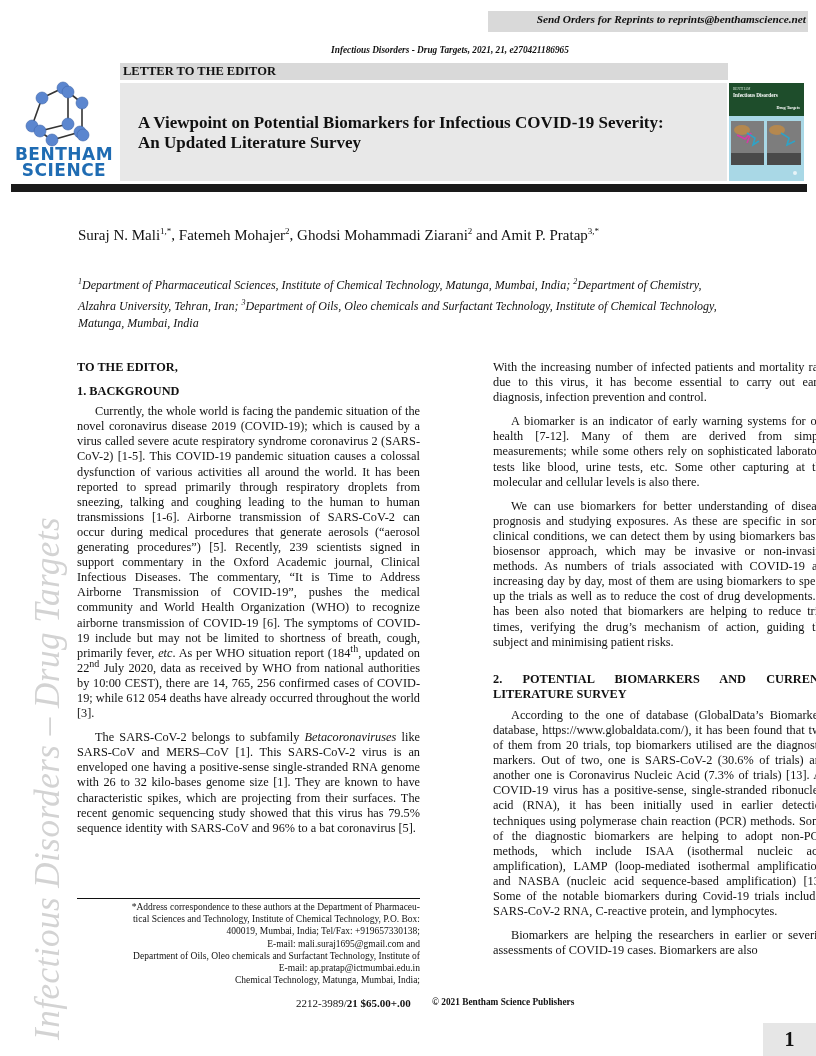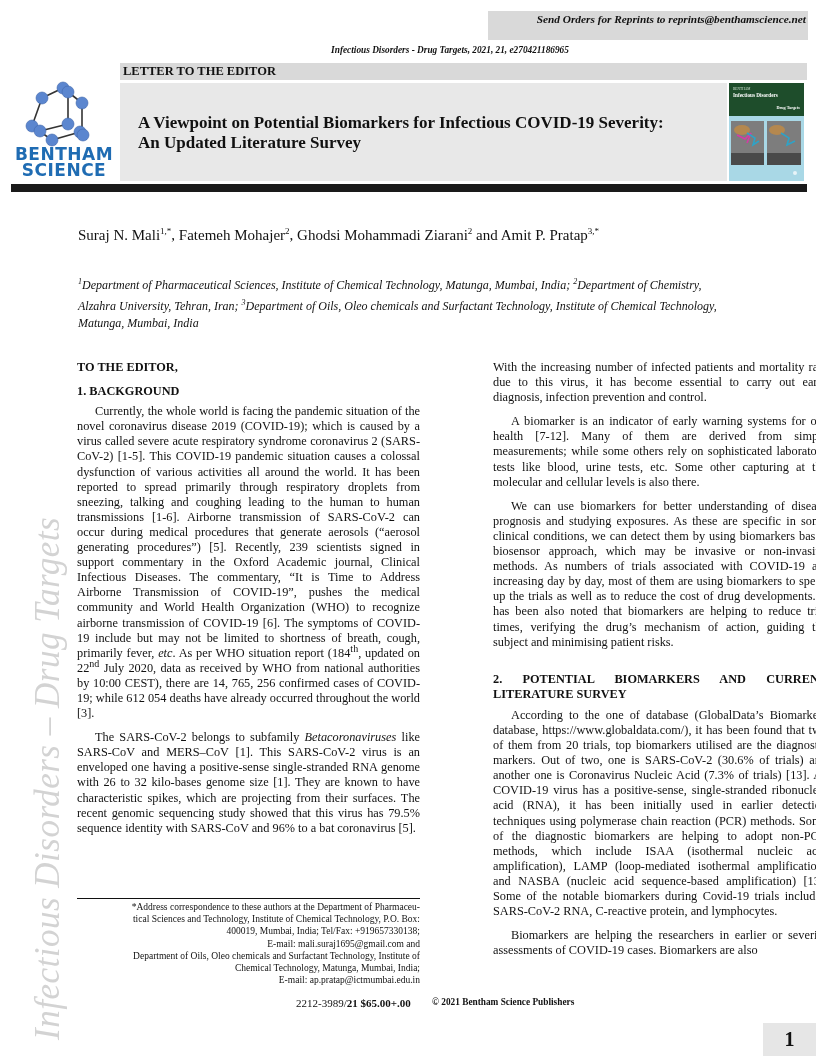--- a/index.html
+++ b/index.html
@@ -5,33 +5,33 @@
   html, body { margin: 0; padding: 0; }
   body {
     width: 816px; height: 1056px; position: relative; overflow: hidden;
     background: #ffffff; color: #111;
     font-family: "Liberation Serif", "DejaVu Serif", serif;
   }
   .abs { position: absolute; }
 
   
   .reprint {
-    left: 488px; top: 11px; width: 320px; height: 29px;
+    left: 488px; top: 11px; width: 320px; height: 21px;
     background: #d9d9d9; text-align: right;
     font-size: 11.3px; font-weight: bold; font-style: italic;
     line-height: 17px; padding-right: 2px; box-sizing: border-box;
   }
   .journal-line {
     left: 300px; top: 45px; width: 300px; text-align: center;
     font-size: 9.3px; font-weight: bold; font-style: italic;
   }
 
   
   .letter-bar {
-    left: 120px; top: 63px; width: 687px; height: 17px;
+    left: 120px; top: 63px; width: 608px; height: 17px;
     background: #d9d9d9; font-size: 12.5px; font-weight: bold;
     line-height: 17px; padding-left: 3px; box-sizing: border-box;
   }
   .title-box {
     left: 120px; top: 83px; width: 607px; height: 98px;
     background: #e8e8e8;
   }
   .title-text {
     left: 138px; top: 113px; width: 590px;
     font-size: 17px; font-weight: bold; line-height: 20px;
@@ -180,22 +180,22 @@
   <p><span>The SARS-CoV-2 belongs to subfamily </span><i>Betacoronaviruses</i><span> like SARS-CoV and MERS–CoV [1]. This SARS-CoV-2 virus is an enveloped one having a positive-sense single-stranded RNA genome with 26 to 32 kilo-bases genome size [1]. They are known to have characteristic spikes, which are projecting from their surfaces. The recent genomic sequencing study showed that this virus has 79.5% sequence identity with SARS-CoV and 96% to a bat coronavirus [5].</span></p>
 </div>
 
 <div class="abs footnote-rule"></div>
 <div class="abs footnote">
   <div>*Address correspondence to these authors at the Department of Pharmaceu-</div>
   <div>tical Sciences and Technology, Institute of Chemical Technology, P.O. Box:</div>
   <div>400019, Mumbai, India; Tel/Fax: +919657330138;</div>
   <div>E-mail: mali.suraj1695@gmail.com and</div>
   <div>Department of Oils, Oleo chemicals and Surfactant Technology, Institute of</div>
+  <div>E-mail: ap.pratap@ictmumbai.edu.in</div>
   <div>Chemical Technology, Matunga, Mumbai, India;</div>
-  <div>E-mail: ap.pratap@ictmumbai.edu.in</div>
 </div>
 
 <div class="abs col right-col">
   <p style="text-indent:0">With the increasing number of infected patients and mortality rate due to this virus, it has become essential to carry out early diagnosis, infection prevention and control.</p>
   <div class="gap"></div>
   <p>A biomarker is an indicator of early warning systems for our health [7-12]. Many of them are derived from simple measurements; while some others rely on sophisticated laboratory tests like blood, urine tests, etc. Some other capturing at the molecular and cellular levels is also there.</p>
   <div class="gap"></div>
   <p>We can use biomarkers for better understanding of disease prognosis and studying exposures. As these are specific in some clinical conditions, we can detect them by using biomarkers based biosensor approach, which may be invasive or non-invasive methods. As numbers of trials associated with COVID-19 are increasing day by day, most of them are using biomarkers to speed up the trials as well as to reduce the cost of drug developments. It has been also noted that biomarkers are helping to reduce trial times, verifying the drug’s mechanism of action, guiding the subject and minimising patient risks.</p>
   <div style="height:22px"></div>
   <h3 style="text-align:justify; text-align-last:left">2. POTENTIAL BIOMARKERS AND CURRENT LITERATURE SURVEY</h3>

